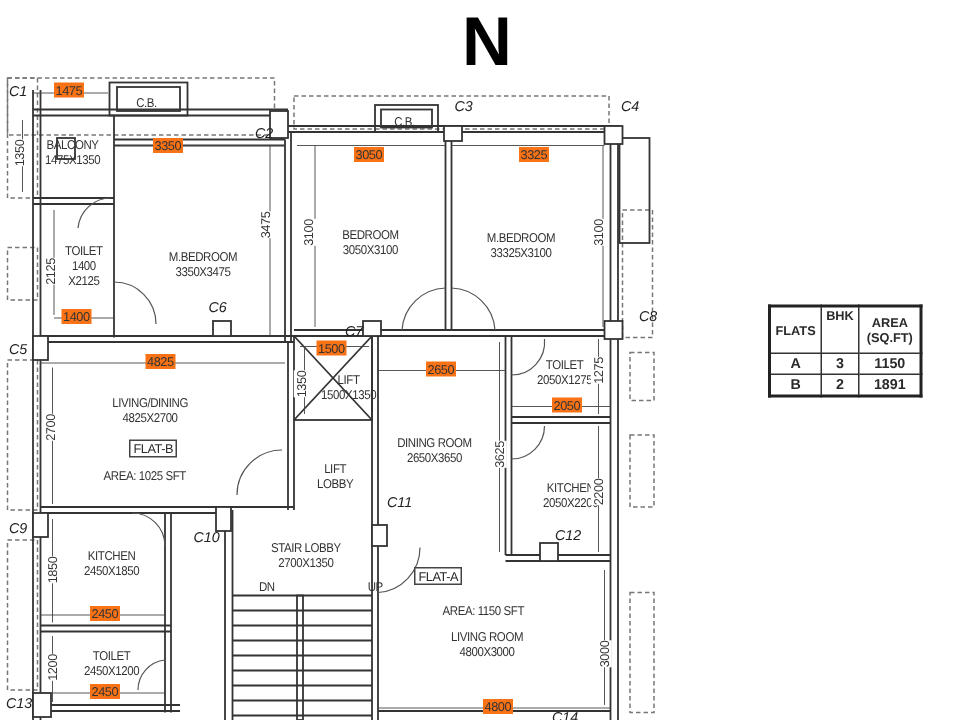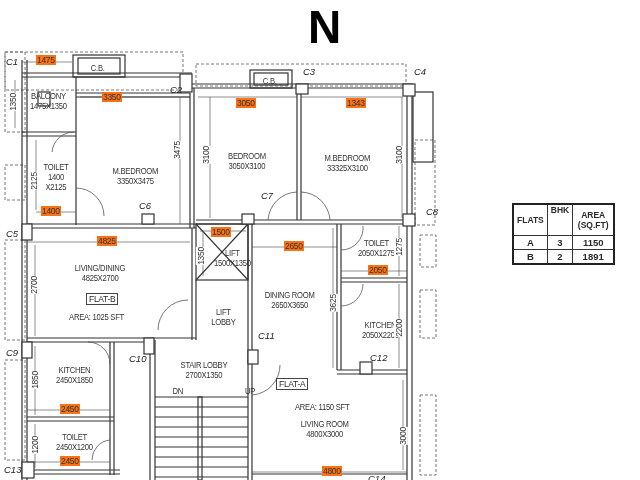--- a/index.html
+++ b/index.html
@@ -176,21 +176,21 @@
     </g>
   </g>
 </svg>
 
 <span class="col" style="left:6px;top:56px;">C1</span>
 <span class="col" style="left:170px;top:84px;">C2</span>
 <span class="col" style="left:303px;top:66px;">C3</span>
 <span class="col" style="left:414px;top:66px;">C4</span>
 <span class="col" style="left:6px;top:228px;">C5</span>
 <span class="col" style="left:139px;top:200px;">C6</span>
-<span class="col" style="left:230px;top:190px;margin-left:31px;">C7</span>
+<span class="col" style="left:230px;top:216px;">C7</span>
 <span class="col" style="left:426px;top:206px;">C8</span>
 <span class="col" style="left:6px;top:347px;">C9</span>
 <span class="col" style="left:129px;top:353px;">C10</span>
 <span class="col" style="left:258px;top:330px;">C11</span>
 <span class="col" style="left:370px;top:352px;">C12</span>
 <span class="col" style="left:4px;top:464px;">C13</span>
 <span class="col" style="left:368px;top:473px;">C14</span>
 
 <span class="lbl" style="left:90px;top:63px;">C.B.</span>
 <span class="lbl" style="left:262px;top:76px;">C.B.</span>
@@ -262,21 +262,21 @@
 <div class="lbl" style="left:298px;top:419px;">
   <div>LIVING ROOM</div>
   <div>4800X3000</div>
 </div>
 
 <span class="dim" style="left:36px;top:55px;">1475</span>
 <span class="dimv" style="left:4px;top:97px;">1350</span>
 <span class="dim" style="left:102px;top:92px;">3350</span>
 <span class="dimv" style="left:168px;top:145px;">3475</span>
 <span class="dim" style="left:236px;top:98px;">3050</span>
-<span class="dim" style="left:346px;top:98px;">1343</span>
+<span class="dim" style="left:346px;top:98px;">3325</span>
 <span class="dimv" style="left:197px;top:150px;">3100</span>
 <span class="dimv" style="left:390px;top:150px;">3100</span>
 <span class="dimv" style="left:25px;top:176px;">2125</span>
 <span class="dim" style="left:41px;top:206px;">1400</span>
 <span class="dim" style="left:97px;top:236px;">4825</span>
 <span class="dimv" style="left:25px;top:280px;">2700</span>
 <span class="dim" style="left:211px;top:227px;">1500</span>
 <span class="dimv" style="left:192px;top:251px;">1350</span>
 <span class="dim" style="left:284px;top:241px;">2650</span>
 <span class="dimv" style="left:390px;top:242px;">1275</span>

